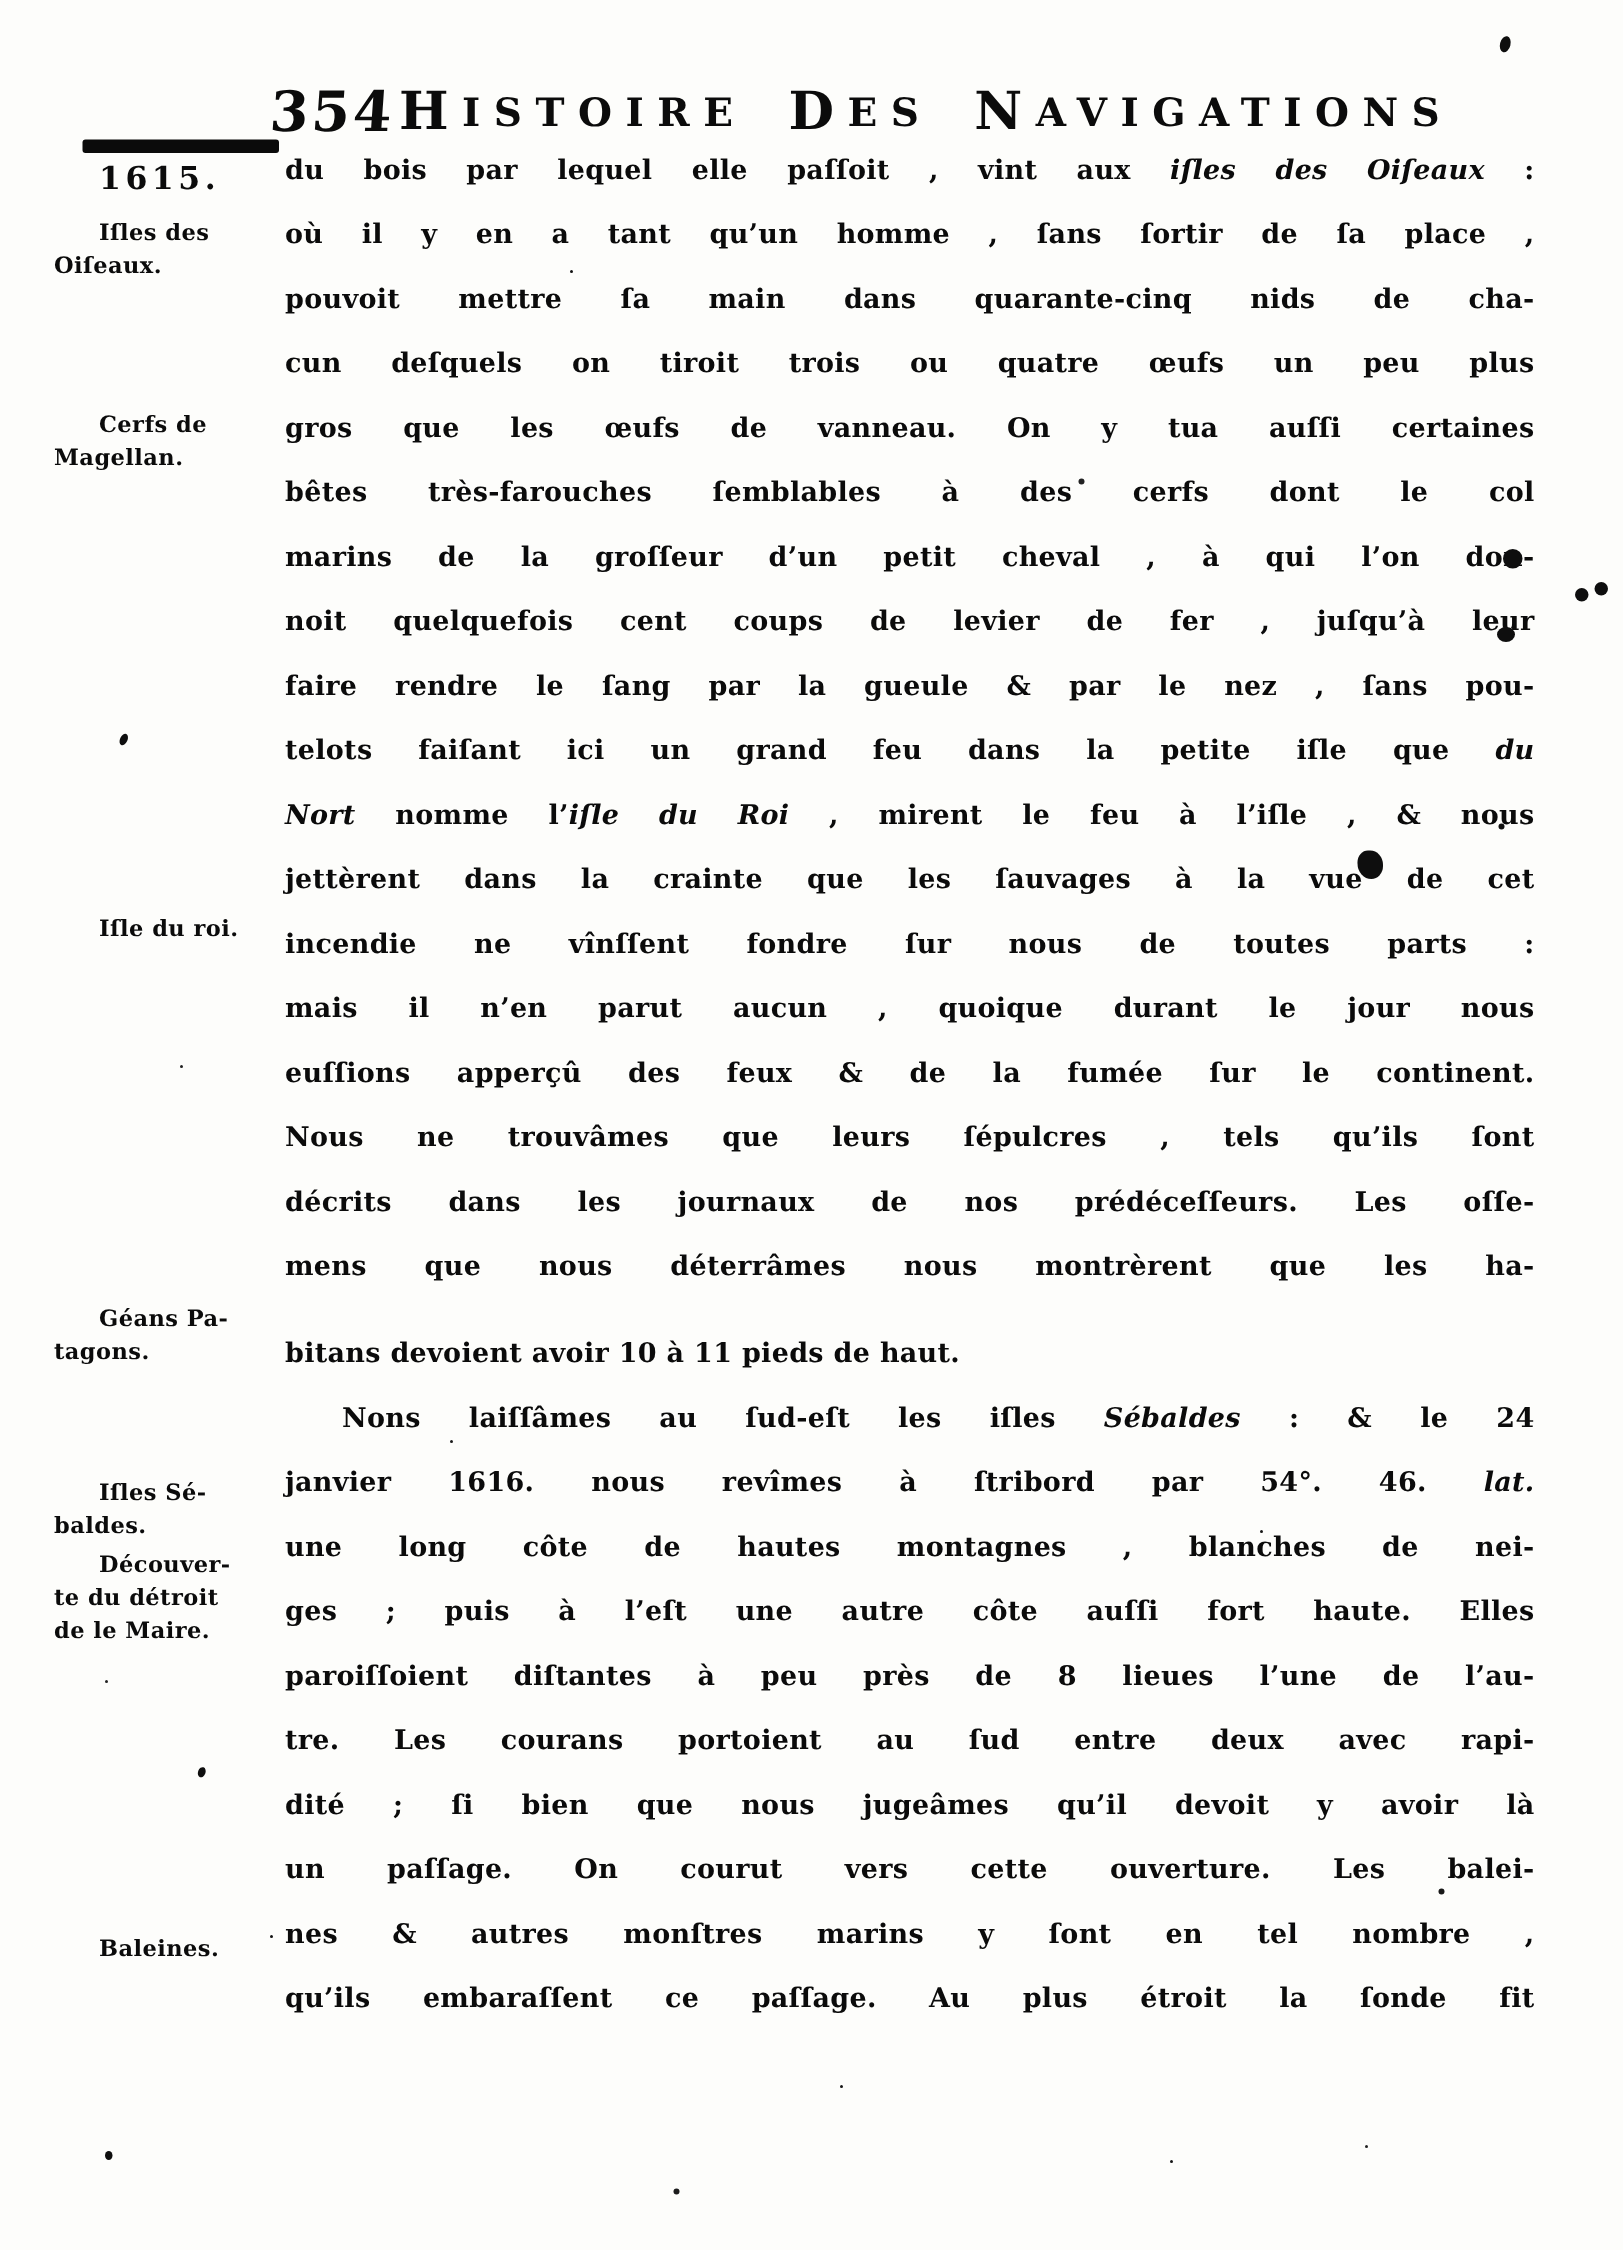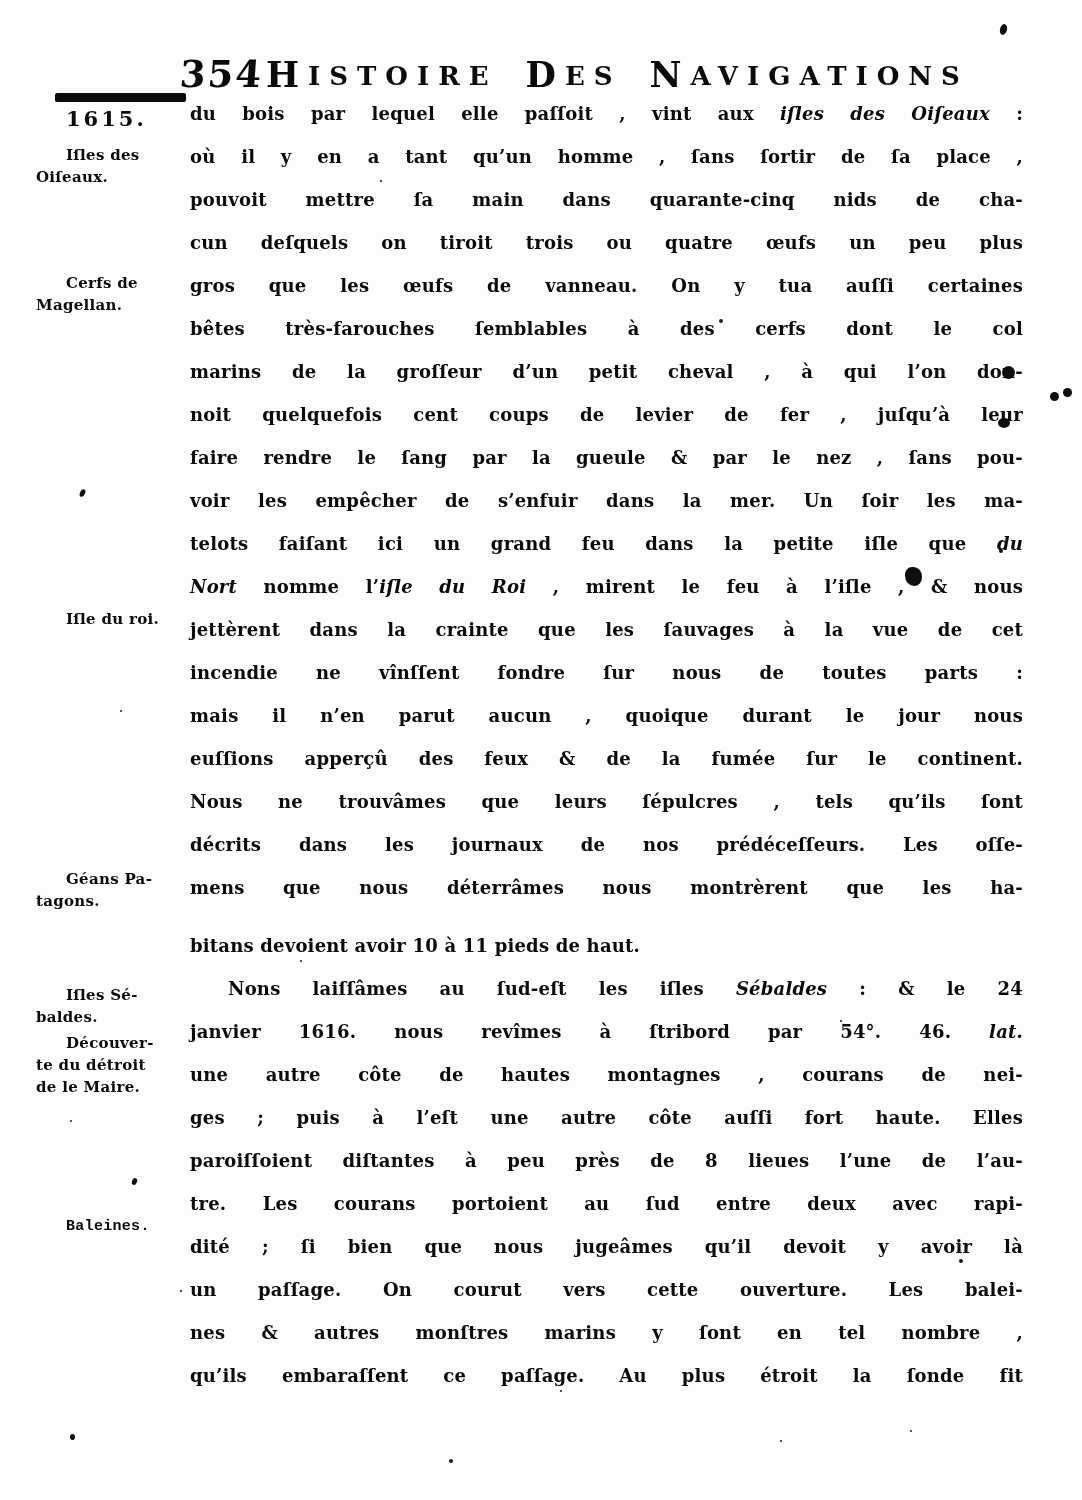--- a/index.html
+++ b/index.html
@@ -107,49 +107,48 @@
       </div>
       <div class="margin-note" style="top: 984px;">
         <span class="mline">Iſles Sé-</span>
         <span class="mline">baldes.</span>
       </div>
       <div class="margin-note" style="top: 1032px;">
         <span class="mline">Découver-</span>
         <span class="mline">te du détroit</span>
         <span class="mline">de le Maire.</span>
       </div>
-      <div class="margin-note" style="top: 1216px; font-family: Liberation Mono, monospace;">
+      <div class="margin-note" style="top: 1288px;">
         <span class="mline">Baleines.</span>
       </div>
     </div>
 
   <div class="body-text">
       <div class="bline"><span>du bois par lequel elle paſſoit , vint aux </span><span class="it">iſles des Oiſeaux</span><span> :</span></div>
       <div class="bline"><span>où il y en a tant qu’un homme , ſans ſortir de ſa place ,</span></div>
       <div class="bline"><span>pouvoit mettre ſa main dans quarante-cinq nids de cha-</span></div>
       <div class="bline"><span>cun deſquels on tiroit trois ou quatre œufs un peu plus</span></div>
       <div class="bline"><span>gros que les œufs de vanneau. On y tua auſſi certaines</span></div>
       <div class="bline"><span>bêtes très-farouches ſemblables à des cerfs dont le col</span></div>
       <div class="bline"><span>marins de la groſſeur d’un petit cheval , à qui l’on don-</span></div>
       <div class="bline"><span>noit quelquefois cent coups de levier de fer , juſqu’à leur</span></div>
       <div class="bline"><span>faire rendre le ſang par la gueule &amp; par le nez , ſans pou-</span></div>
-      <div class="bline"><span>voir les empêcher de s’enfuir dans la mer. Un ſoir les ma-</span></div>
       <div class="bline"><span>telots faiſant ici un grand feu dans la petite iſle que </span><span class="it">du</span></div>
       <div class="bline"><span class="it">Nort</span><span> nomme l’</span><span class="it">iſle du Roi</span><span> , mirent le feu à l’iſle , &amp; nous</span></div>
       <div class="bline"><span>jettèrent dans la crainte que les ſauvages à la vue de cet</span></div>
       <div class="bline"><span>incendie ne vînſſent fondre ſur nous de toutes parts :</span></div>
       <div class="bline"><span>mais il n’en parut aucun , quoique durant le jour nous</span></div>
       <div class="bline"><span>euſſions apperçû des feux &amp; de la fumée ſur le continent.</span></div>
       <div class="bline"><span>Nous ne trouvâmes que leurs ſépulcres , tels qu’ils ſont</span></div>
       <div class="bline"><span>décrits dans les journaux de nos prédéceſſeurs. Les oſſe-</span></div>
       <div class="bline"><span>mens que nous déterrâmes nous montrèrent que les ha-</span></div>
       <div class="bline noj"><span>bitans devoient avoir 10 à 11 pieds de haut.</span></div>
       <div class="bline ind"><span>Nons laiſſâmes au ſud-eſt les iſles </span><span class="it">Sébaldes</span><span> : &amp; le 24</span></div>
       <div class="bline"><span>janvier 1616. nous revîmes à ſtribord par 54°. 46. </span><span class="it">lat.</span></div>
-      <div class="bline"><span>une autre côte de hautes montagnes , courans de nei-</span></div>
+      <div class="bline"><span>une long côte de hautes montagnes , blanches de nei-</span></div>
       <div class="bline"><span>ges ; puis à l’eſt une autre côte auſſi fort haute. Elles</span></div>
       <div class="bline"><span>paroiſſoient diſtantes à peu près de 8 lieues l’une de l’au-</span></div>
       <div class="bline"><span>tre. Les courans portoient au ſud entre deux avec rapi-</span></div>
       <div class="bline"><span>dité ; ſi bien que nous jugeâmes qu’il devoit y avoir là</span></div>
       <div class="bline"><span>un paſſage. On courut vers cette ouverture. Les balei-</span></div>
       <div class="bline"><span>nes &amp; autres monſtres marins y ſont en tel nombre ,</span></div>
       <div class="bline"><span>qu’ils embaraſſent ce paſſage. Au plus étroit la ſonde fit</span></div>
     </div>
 
   <div class="art a1"></div>

